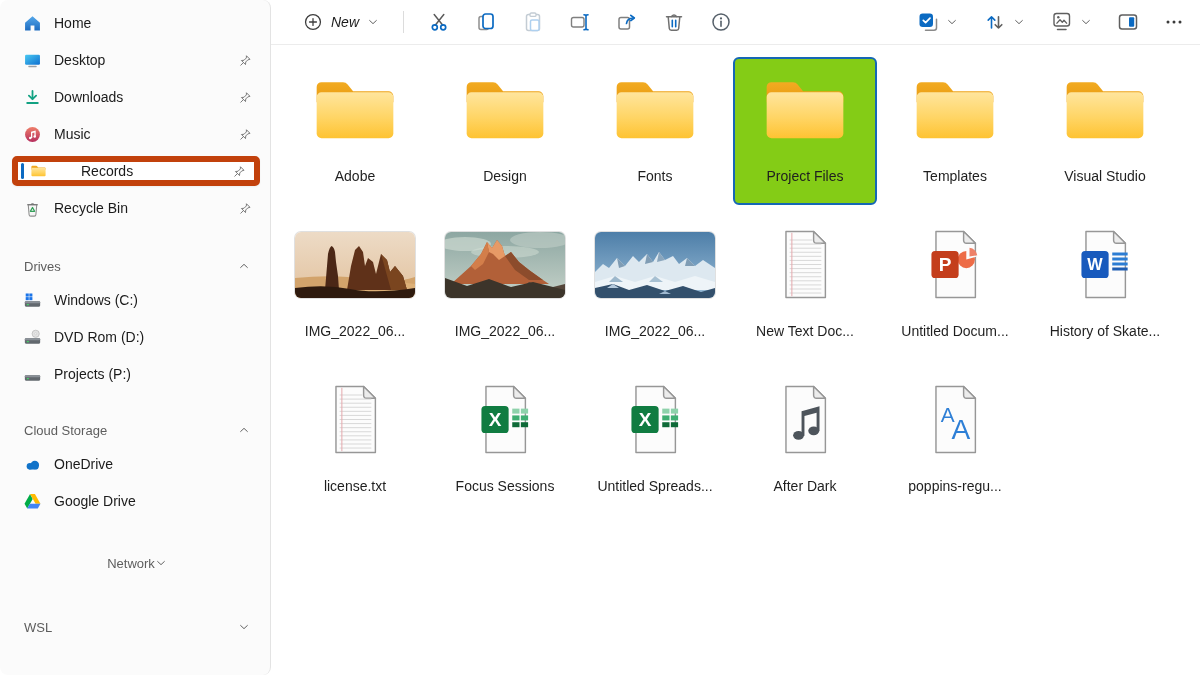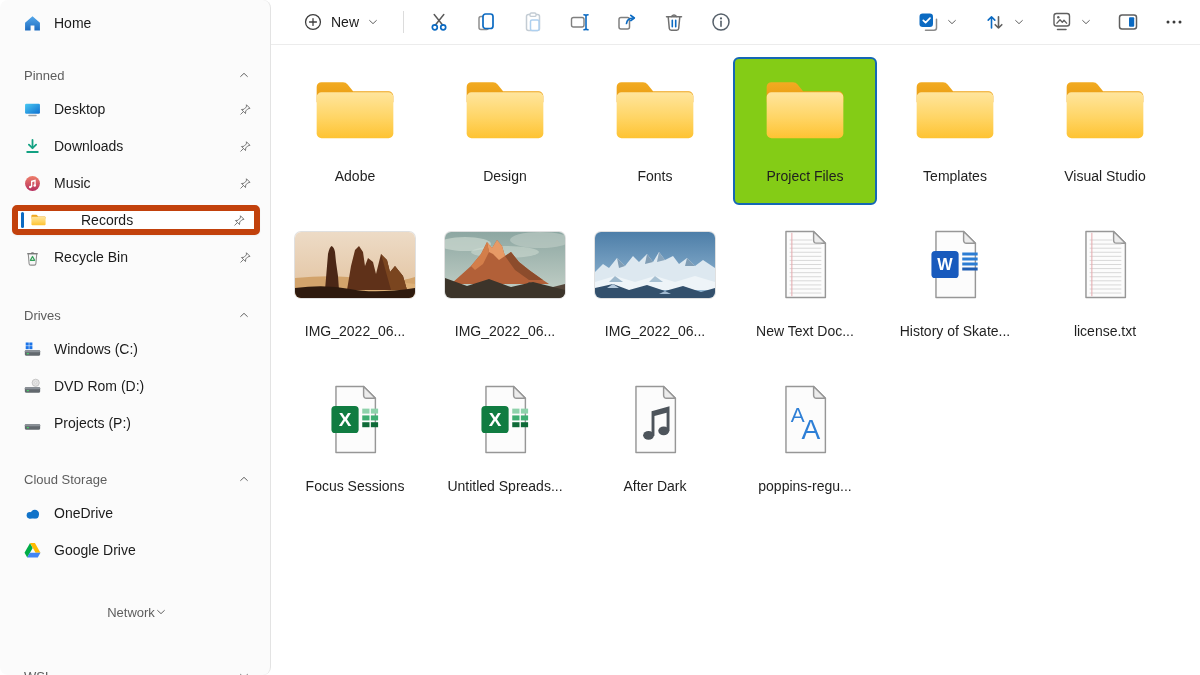--- a/index.html
+++ b/index.html
@@ -20,21 +20,21 @@
     transform:translateY(-50%); width:3px; height:16px; border-radius:2px; background:#0b6ac2; }
   .section-header { display:flex; align-items:center; justify-content:space-between;
     font-size:13px; color:#5d5d5d; padding:0 12px 0 14px; height:18px; margin:28px 0 10px 0; }
   .section-header .chev { width:12px; height:12px; }
   .mt2 { margin-top:32px; } .mt3 { margin-top:34px; } .mt4 { margin-top:38px;justify-content:center; } .mt5 { margin-top:46px; }
   .home-row { margin-top:2px; }
 
   
   .main { flex:1; display:flex; flex-direction:column; }
   .toolbar { height:45px; flex:0 0 45px; display:flex; align-items:center;
-    padding:0 6px 0 22px; border-bottom:1px solid #ececec; }
+    padding:0 6px 0 22px; border-bottom:1px solid #ececec;font-style:italic; }
   .new-btn { display:flex; align-items:center; gap:8px; font-size:14px;
     padding:5px 10px; border-radius:4px; }
   .tb-sep { width:1px; height:22px; background:#dcdcdc; margin:0 15px 0 14px; }
   .tb-btn { width:40px; height:32px; display:flex; align-items:center;
     justify-content:center; border-radius:4px; margin-right:7px; }
   .tb-btn svg { width:22px; height:22px; }
   .tb-right { margin-left:auto; display:flex; align-items:center; }
   .tb-drop { display:flex; align-items:center; gap:7px; padding:5px 8px;
     border-radius:4px; margin-left:10px; }
   .chev-sm { width:12px; height:12px; }
@@ -344,26 +344,20 @@
 
   <aside class="sidebar">
 
     <div class="nav-item home-row">
       <svg class="nicon">
           <use href="#sym-home"></use>
         </svg>
       <span>Home</span>
     </div>
 
-    <div class="section-header">
-      <span>Pinned</span>
-      <svg class="chev">
-          <use href="#sym-chev-up"></use>
-        </svg>
-    </div>
 
     <div class="nav-item">
       <svg class="nicon">
           <use href="#sym-desktop"></use>
         </svg>
       <span>Desktop</span>
       <svg class="pin">
           <use href="#sym-pin"></use>
         </svg>
     </div>
@@ -631,20 +625,28 @@
         <div class="art">
             <svg width="58" height="71" viewBox="0 0 64 78">
               <use href="#sym-txt"></use>
             </svg>
           </div>
         <div class="label">New Text Doc...</div>
       </div>
       <div class="tile">
         <div class="art">
             <svg width="58" height="71" viewBox="0 0 64 78">
+              <use href="#sym-ppt"></use>
+            </svg>
+          </div>
+        <div class="label">Untitled Docum...</div>
+      </div>
+      <div class="tile">
+        <div class="art">
+            <svg width="58" height="71" viewBox="0 0 64 78">
               <use href="#sym-word"></use>
             </svg>
           </div>
         <div class="label">History of Skate...</div>
       </div>
 
       <div class="tile">
         <div class="art">
             <svg width="58" height="71" viewBox="0 0 64 78">
               <use href="#sym-txt"></use>

